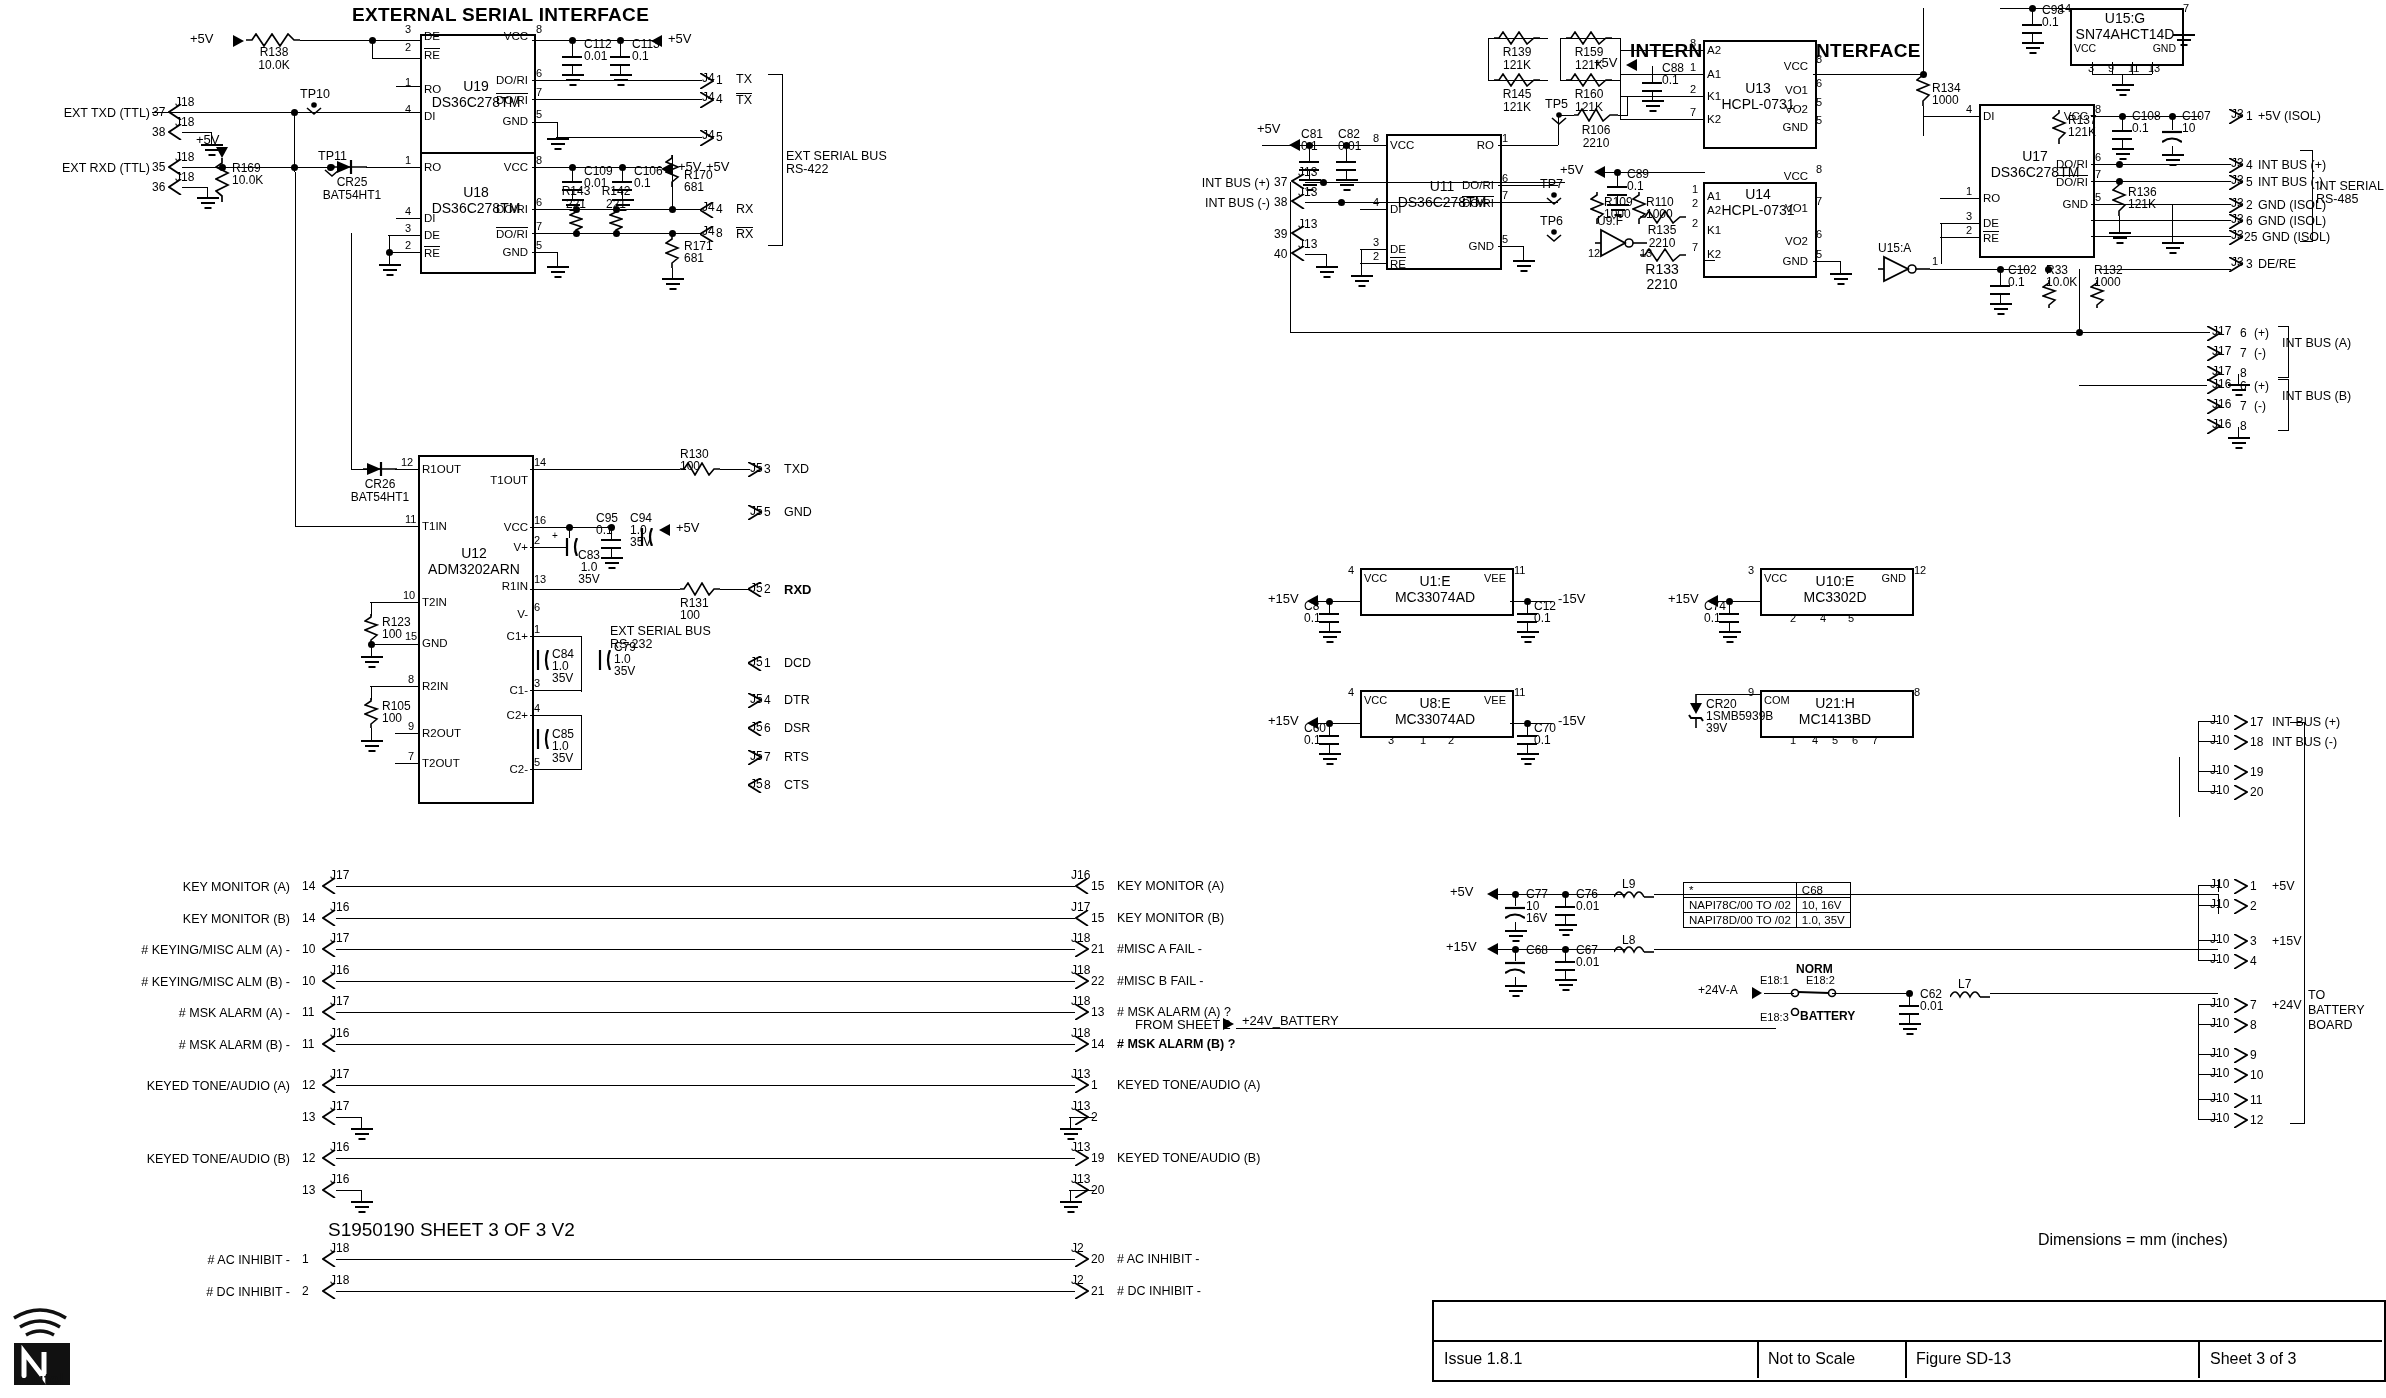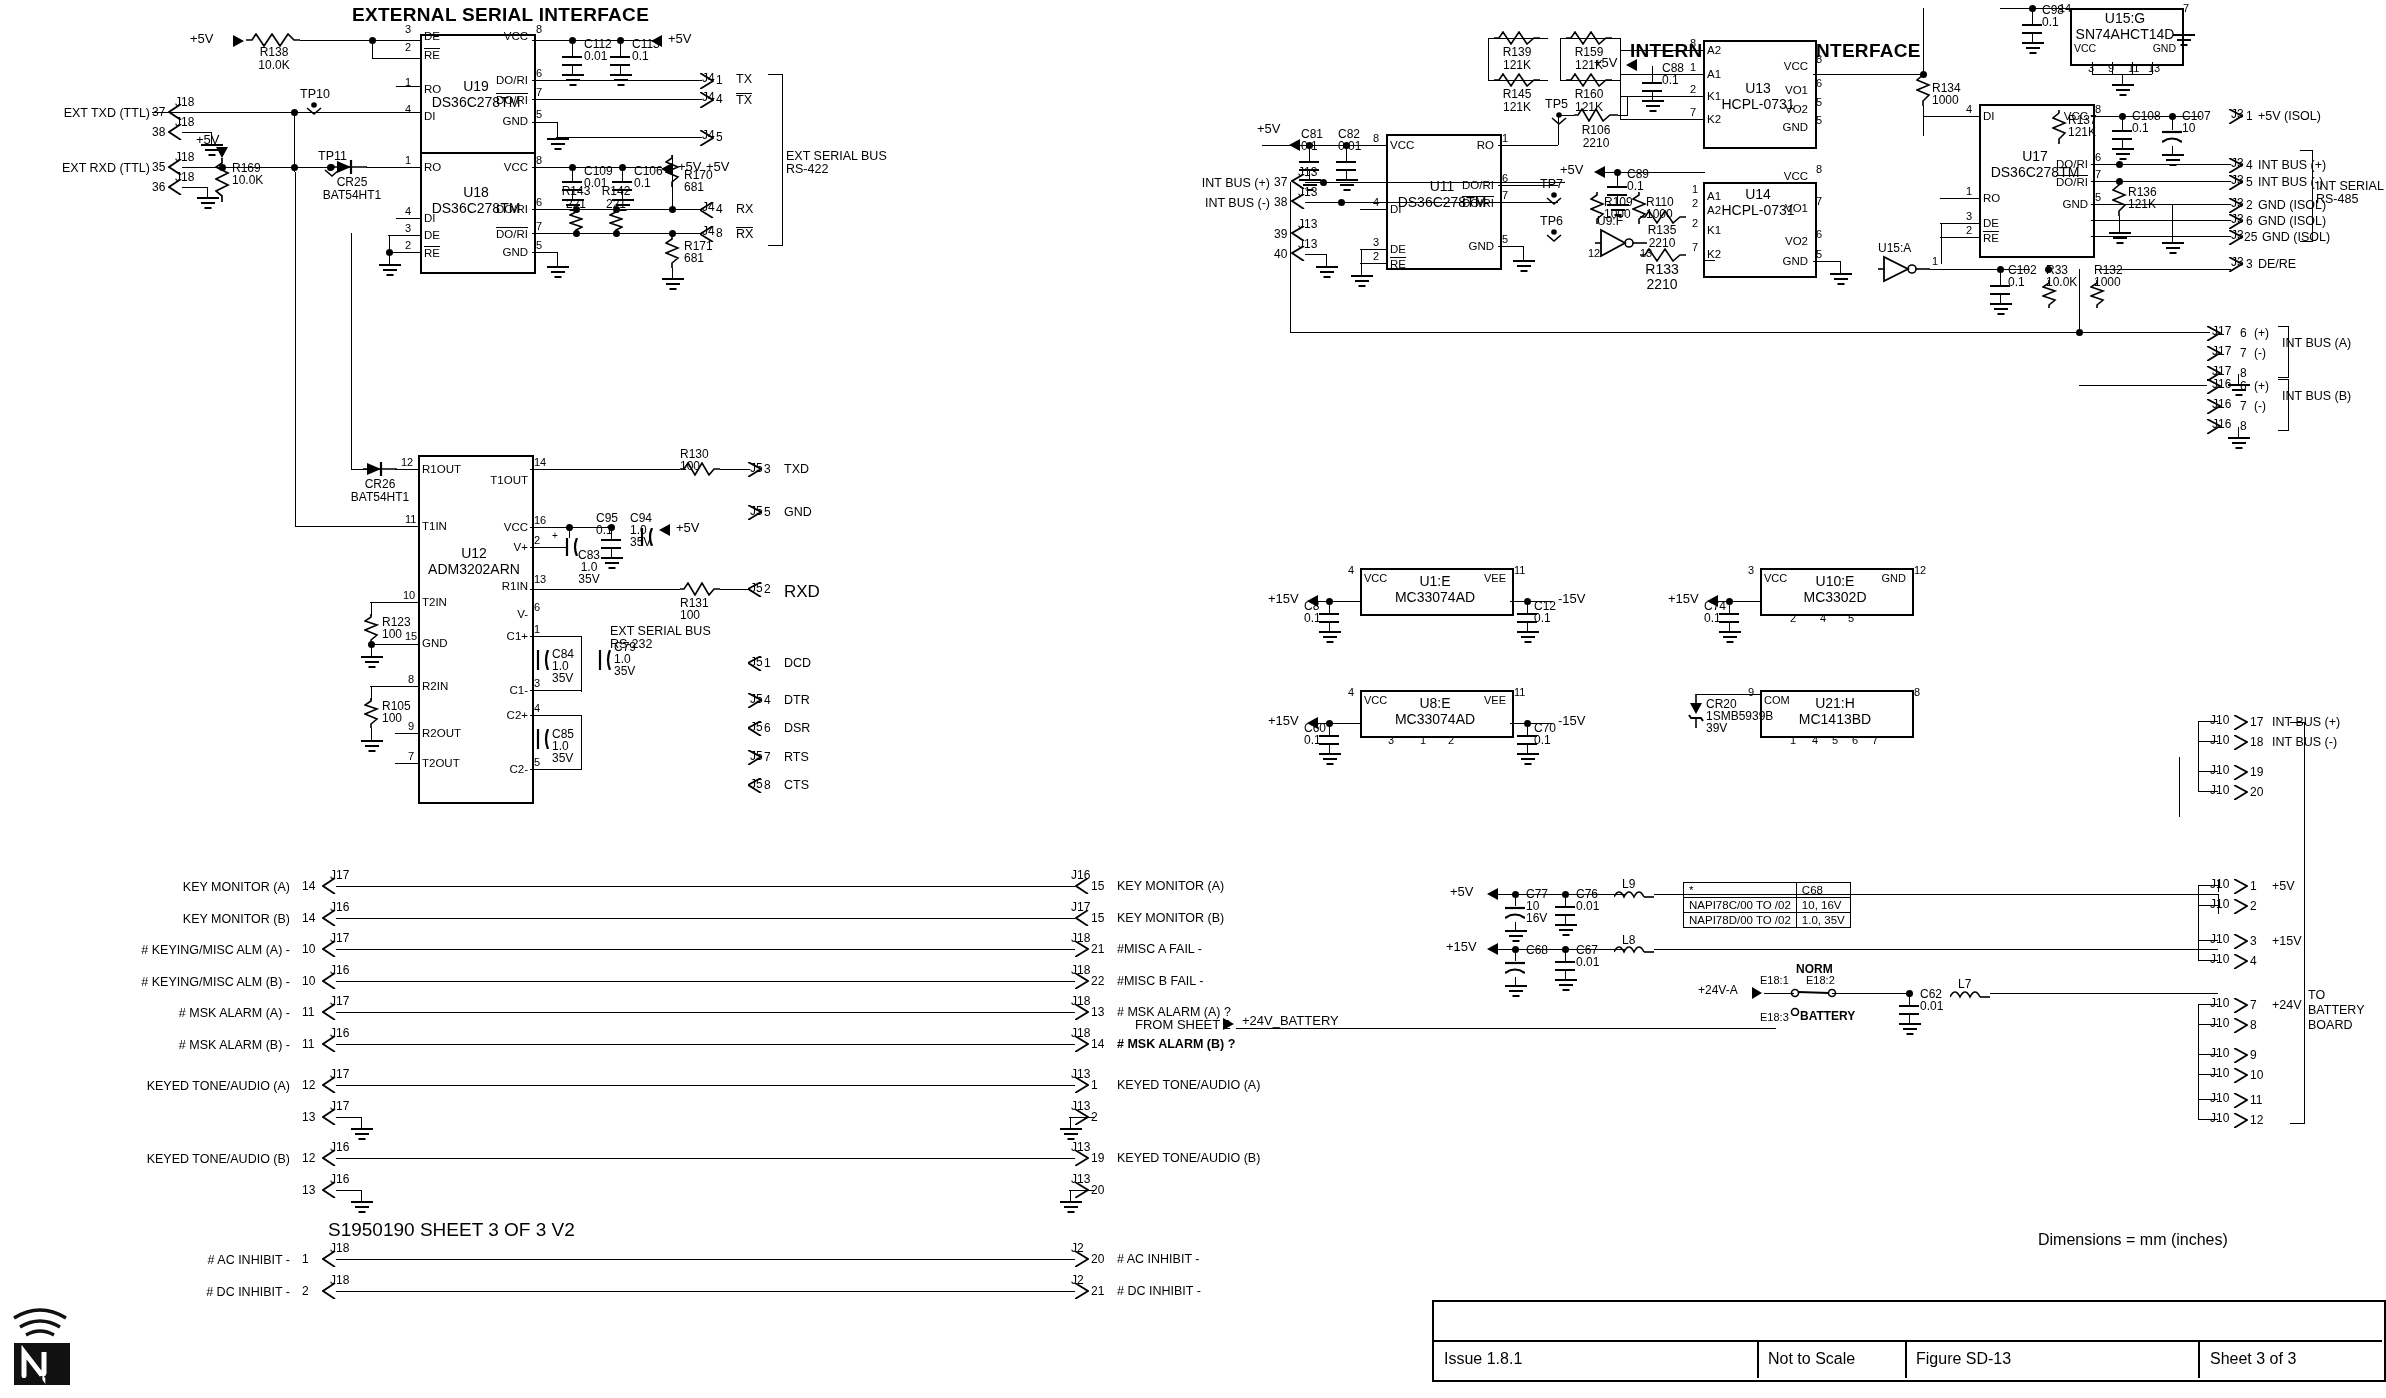--- a/index.html
+++ b/index.html
@@ -524,21 +524,21 @@
       <polyline points="0,0 13,7 0,15" fill="none" stroke="#000" stroke-width="1.8"></polyline>
     </svg>
   <div class="t" style="left:764px;top:506px;font-size:12px;">5</div>
   <div class="t" style="left:784px;top:506px;font-size:12.5px;">GND</div>
 
   <div class="t" style="left:750px;top:582px;font-size:12px;">J5</div>
   <svg class="a" style="left:748px;top:582px;" width="14" height="15">
       <polyline points="13,0 0,7 13,15" fill="none" stroke="#000" stroke-width="1.8"></polyline>
     </svg>
   <div class="t" style="left:764px;top:583px;font-size:12px;">2</div>
-  <div class="t" style="left:784px;top:583px;font-size:17px;">RXD</div>
+  <div class="t" style="left:784px;top:583px;font-size:13px;font-weight:bold;">RXD</div>
 
   <div class="t" style="left:750px;top:656px;font-size:12px;">J5</div>
   <svg class="a" style="left:748px;top:656px;" width="14" height="15">
       <polyline points="13,0 0,7 13,15" fill="none" stroke="#000" stroke-width="1.8"></polyline>
     </svg>
   <div class="t" style="left:764px;top:657px;font-size:12px;">1</div>
   <div class="t" style="left:784px;top:657px;font-size:12.5px;">DCD</div>
 
   <div class="t" style="left:750px;top:693px;font-size:12px;">J5</div>
   <svg class="a" style="left:748px;top:693px;" width="14" height="15">

